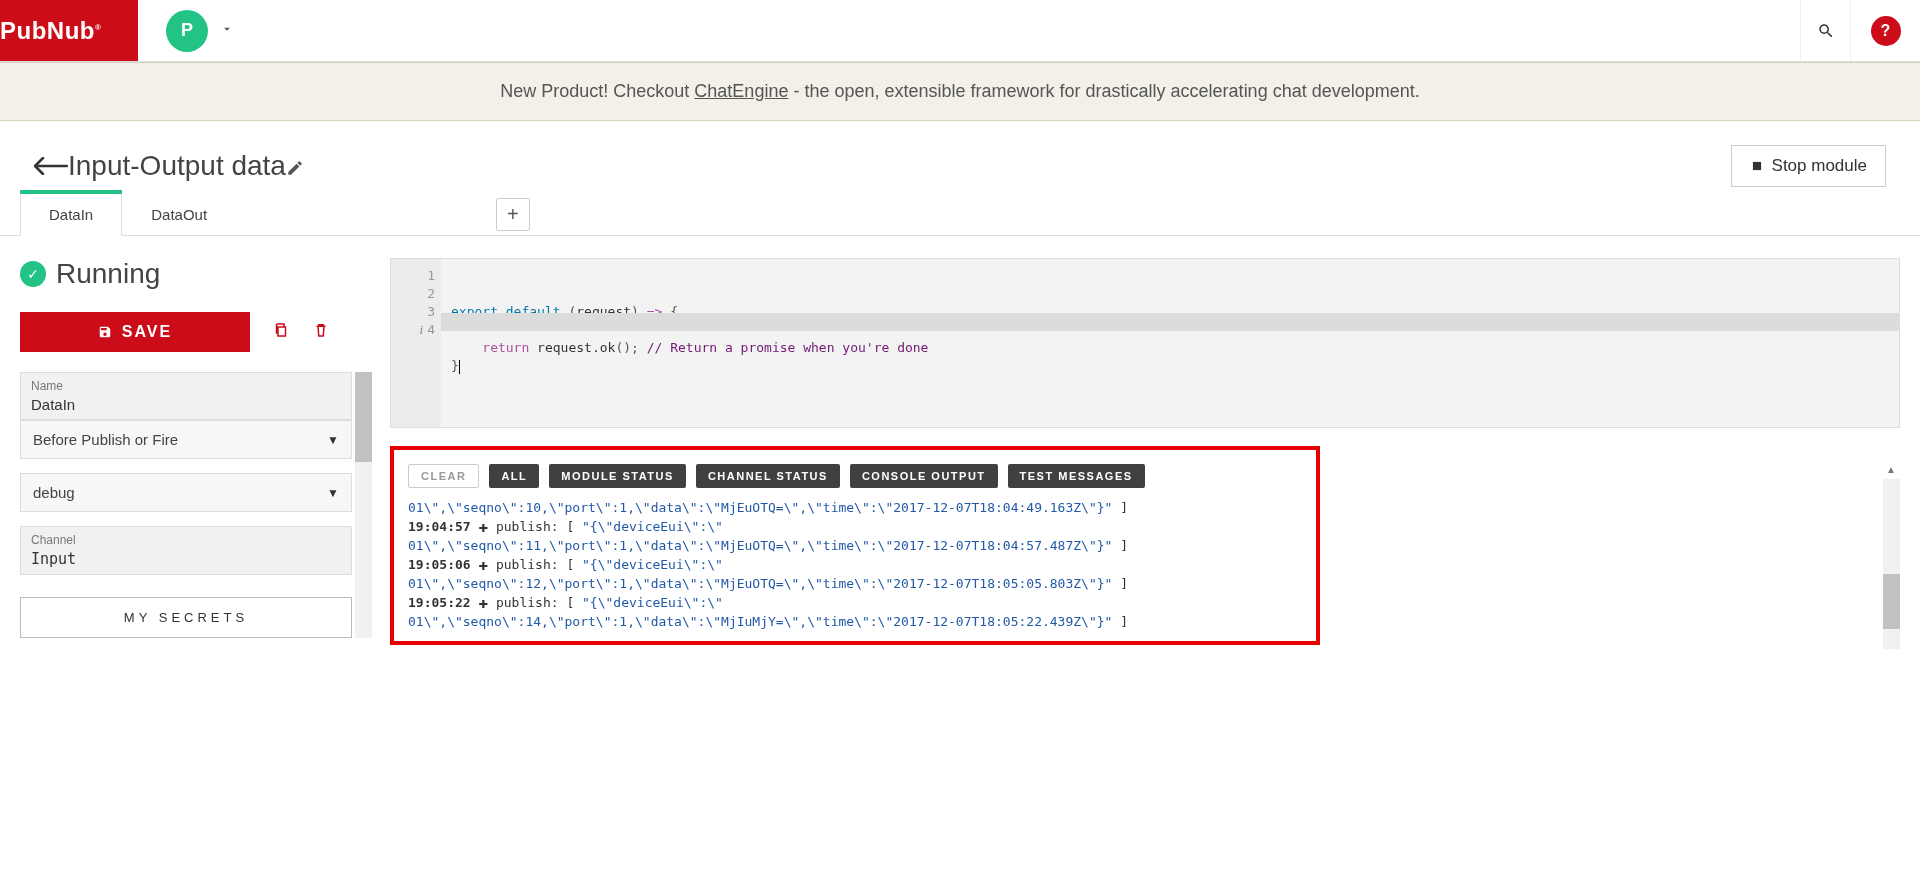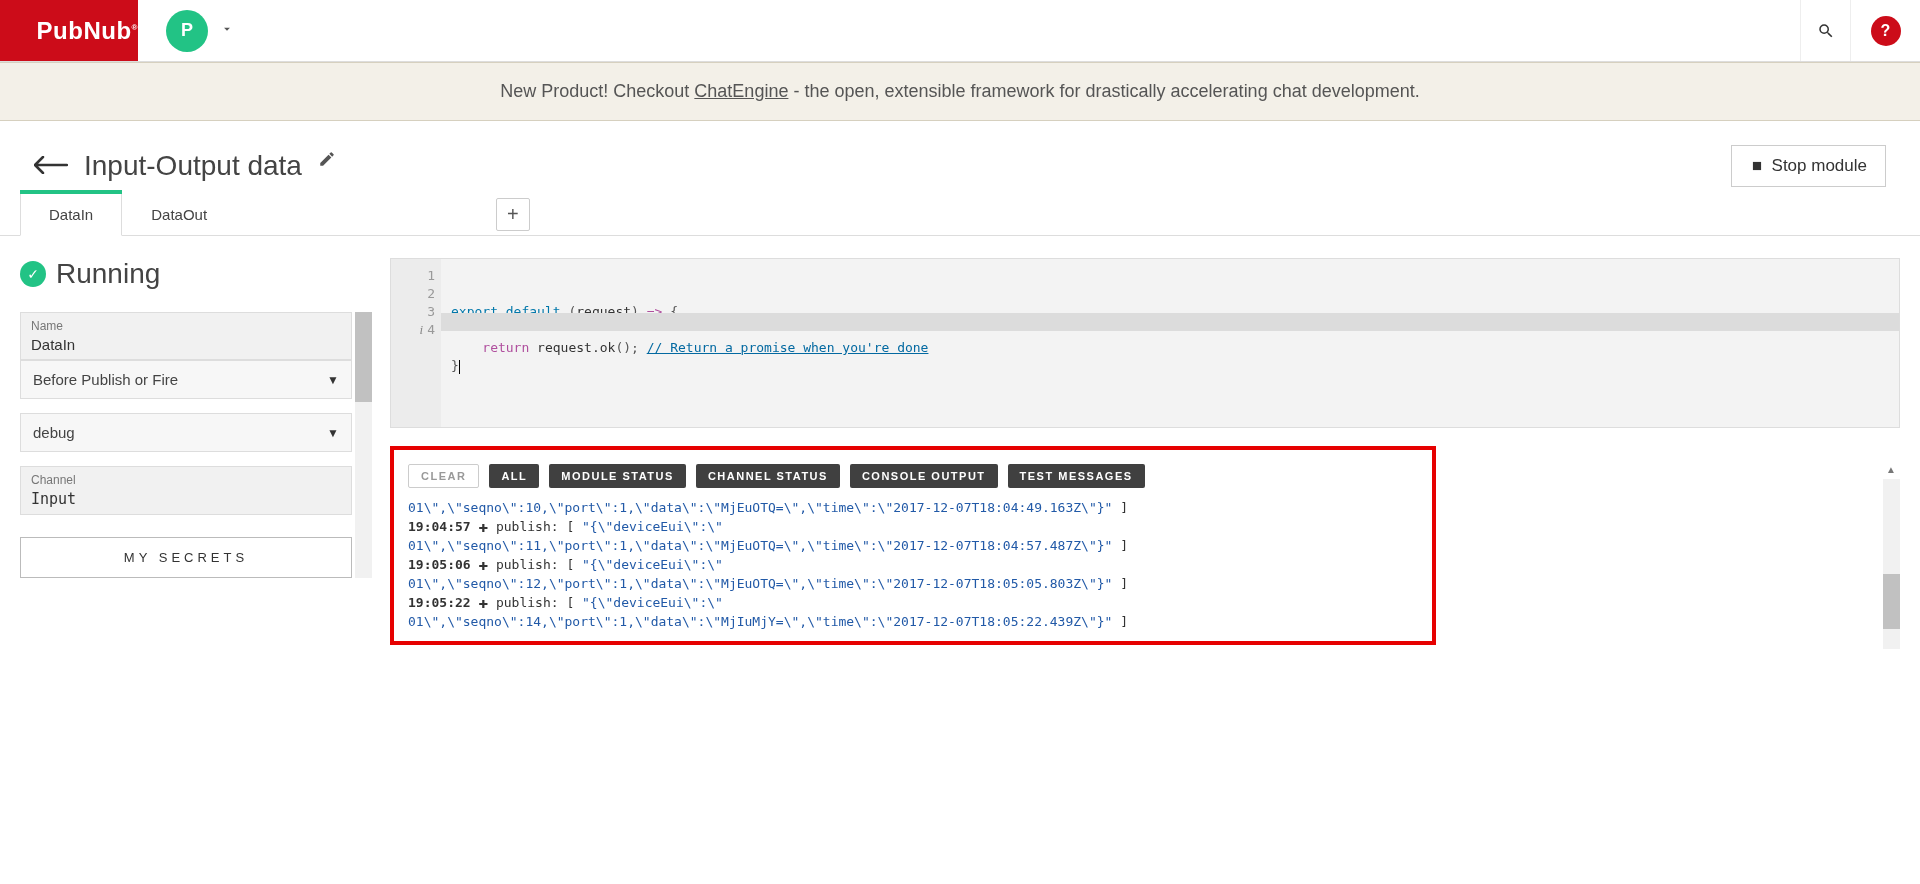--- a/index.html
+++ b/index.html
@@ -1,37 +1,37 @@
 <!DOCTYPE html>
 <html><head>
 <meta charset="utf-8">
 <style>
 * { box-sizing: border-box; margin: 0; padding: 0; }
 body { font-family: "Helvetica Neue", Arial, sans-serif; background: #fff; color: #444; font-size: 14px; }
 
 
 .topbar { display: flex; align-items: stretch; height: 62px; border-bottom: 1px solid #ddd; }
-.logo-block { background: #cc0c19; width: 138px; display: flex; align-items: center; justify-content: flex-end; }
+.logo-block { background: #cc0c19; width: 138px; display: flex; align-items: center; justify-content: flex-start; }
 .logo-text { color: #fff; font-weight: 700; font-size: 24px; letter-spacing: 0.5px; }
 .logo-text sup { font-size: 8px; vertical-align: super; }
 .avatar-section { display: flex; align-items: center; padding: 0 28px 0 28px; gap: 12px; }
 .avatar-circle { width: 42px; height: 42px; border-radius: 50%; background: #22c385; color: #fff; display: flex; align-items: center; justify-content: center; font-weight: 600; font-size: 18px; }
 .chevron { font-size: 14px; color: #555; }
 .topbar-spacer { flex: 1; }
 .search-btn { width: 50px; display: flex; align-items: center; justify-content: center; color: #333; font-size: 22px; border-left: 1px solid #eee; cursor: pointer; }
 .help-btn { width: 70px; display: flex; align-items: center; justify-content: center; border-left: 1px solid #eee; }
 .help-circle { width: 30px; height: 30px; border-radius: 50%; background: #cc0c19; color: #fff; display: flex; align-items: center; justify-content: center; font-weight: 700; font-size: 16px; }
 
 
 .notice-bar { background: #f3f0e8; border: 1px solid #d6d0bf; border-left: none; border-right: none; padding: 18px 1px; text-align: center; font-size: 18px; color: #555; }
 .notice-bar a { text-decoration: underline; color: #555; }
 
 
 .title-row { display: flex; align-items: center; gap: 18px; padding: 24px 34px 6px 34px; justify-content: space-between; }
-.title-left { display: flex; align-items: flex-start; gap: 16px; }
+.title-left { display: flex; align-items: flex-end; gap: 0; }
 .back-arrow { font-size: 26px; color: #333; cursor: pointer; }
 .page-title { font-size: 28px; color: #444; font-weight: 400; }
 .pencil { font-size: 20px; color: #555; cursor: pointer; }
 .title-right { display: flex; gap: 12px; }
 .module-btn { border: 1px solid #ccc; background: #fff; padding: 10px 18px; font-size: 17px; color: #333; cursor: pointer; display: flex; align-items: center; gap: 8px; border-radius: 0; }
 
 
 .tabs-row { display: flex; align-items: center; border-bottom: 1px solid #ddd; padding: 0 20px; margin-top: 0; }
 .tab { padding: 12px 28px; font-size: 15px; color: #444; border: 1px solid transparent; border-bottom: none; cursor: pointer; position: relative; }
 .tab.active { border: 1px solid #ddd; border-bottom: 1px solid #fff; margin-bottom: -1px; }
@@ -66,21 +66,21 @@
 .secrets-btn { border: 1px solid #bbb; background: #fff; width: 100%; padding: 12px 0; font-size: 13px; letter-spacing: 4px; color: #333; cursor: pointer; margin-top: 22px; }
 
 
 .editor { border: 1px solid #ddd; background: #f3f3f3; min-height: 170px; font-family: "Lucida Console", Monaco, monospace; font-size: 13px; display: flex; }
 .gutter { width: 50px; text-align: right; color: #999; padding: 8px 6px 8px 0; background: #ececec; user-select: none; line-height: 18px; }
 .gutter .info-icon { font-style: italic; font-family: Georgia, serif; display: inline-block; color: #888; margin-right: 4px; }
 .code-body { padding: 8px 10px; line-height: 18px; white-space: pre; color: #333; position: relative; flex: 1; }
 .code-body .kw { color: #0077aa; }
 .code-body .kw2 { color: #b04f9e; }
 .code-body .punct { color: #555; }
-.code-body .comment { color: #0369a1; text-decoration: underline; }
+.code-body .comment { color: #701a75; }
 .code-cursor { display: inline-block; width: 1px; height: 14px; background: #000; vertical-align: middle; }
 .code-active-line { background: #dcdcdc; position: absolute; left: 0; right: 0; height: 18px; }
 
 
 .console-wrap { border: 4px solid #e60000; padding: 14px 14px 10px 14px; background: #fff; position: relative; }
 .console-tabs { display: flex; gap: 10px; margin-bottom: 10px; }
 .console-tab { background: #404040; color: #fff; border: none; padding: 5px 12px; font-size: 11px; letter-spacing: 1.5px; font-weight: 700; cursor: pointer; border-radius: 2px; }
 .console-tab.clear { background: #fff; color: #999; border: 1px solid #ccc; }
 
 .console-output { font-family: "Lucida Console", Monaco, monospace; font-size: 13px; color: #333; position: relative; }
@@ -154,20 +154,38 @@
   <div class="tab"><span>DataOut</span></div>
   <div class="add-tab">+</div>
 </div>
 
 <div class="main">
   <div class="left-col">
     <div class="status-row">
       <div class="status-check">✓</div>
       <div class="status-text">Running</div>
     </div>
+    <div class="save-row">
+      <button class="save-btn">
+        <svg class="svg-icon-sm" viewBox="0 0 24 24" style="fill:#fff">
+            <path d="M17 3H5a2 2 0 00-2 2v14a2 2 0 002 2h14a2 2 0 002-2V7l-4-4zm-5 16a3 3 0 110-6 3 3 0 010 6zm3-10H5V5h10v4z"></path>
+          </svg>
+        <span>SAVE</span>
+      </button>
+      <span class="icon-action">
+        <svg class="svg-icon" viewBox="0 0 24 24">
+            <path fill="none" stroke="#cc0c19" stroke-width="2" d="M8 8h10v12H8zM6 4h10v4M6 4v12h2"></path>
+          </svg>
+      </span>
+      <span class="icon-trash">
+        <svg class="svg-icon" viewBox="0 0 24 24">
+            <path fill="none" stroke="#cc0c19" stroke-width="2" d="M6 7h12M9 7V5h6v2M8 7l1 13h6l1-13"></path>
+          </svg>
+      </span>
+    </div>
 
     <div class="form-area">
       <div class="form-scroll">
           <div class="form-scroll-thumb"></div>
         </div>
 
       <div class="field-group">
         <div class="field-label">Name</div>
         <div class="field-value">DataIn</div>
       </div>
@@ -203,21 +221,21 @@
       <div class="code-body">
 <div class="code-active-line" style="top:54px;"></div>
 <span><span class="kw">export</span> <span class="kw">default</span> <span class="punct">(</span>request<span class="punct">)</span> <span class="kw2">=&gt;</span> <span class="punct">{</span></span>
 <span>&nbsp;</span>
 <span>    <span class="kw2">return</span> request.ok<span class="punct">();</span> <span class="comment">// Return a promise when you're done</span></span>
 <span><span class="punct">}</span><span class="code-cursor"></span></span>
       </div>
     </div>
 
     <div style="position:relative;">
-    <div class="console-wrap" style="width:1046px;">
+    <div class="console-wrap" style="width:930px;">
       <div class="console-tabs">
         <button class="console-tab clear">CLEAR</button>
         <button class="console-tab">ALL</button>
         <button class="console-tab">MODULE STATUS</button>
         <button class="console-tab">CHANNEL STATUS</button>
         <button class="console-tab">CONSOLE OUTPUT</button>
         <button class="console-tab">TEST MESSAGES</button>
       </div>
       <div class="console-output" id="console-output">
             <div class="console-line"><span class="data">01\",\"seqno\":10,\"port\":1,\"data\":\"MjEuOTQ=\",\"time\":\"2017-12-07T18:04:49.163Z\"}"</span> <span class="bracket-close">]</span></div>

